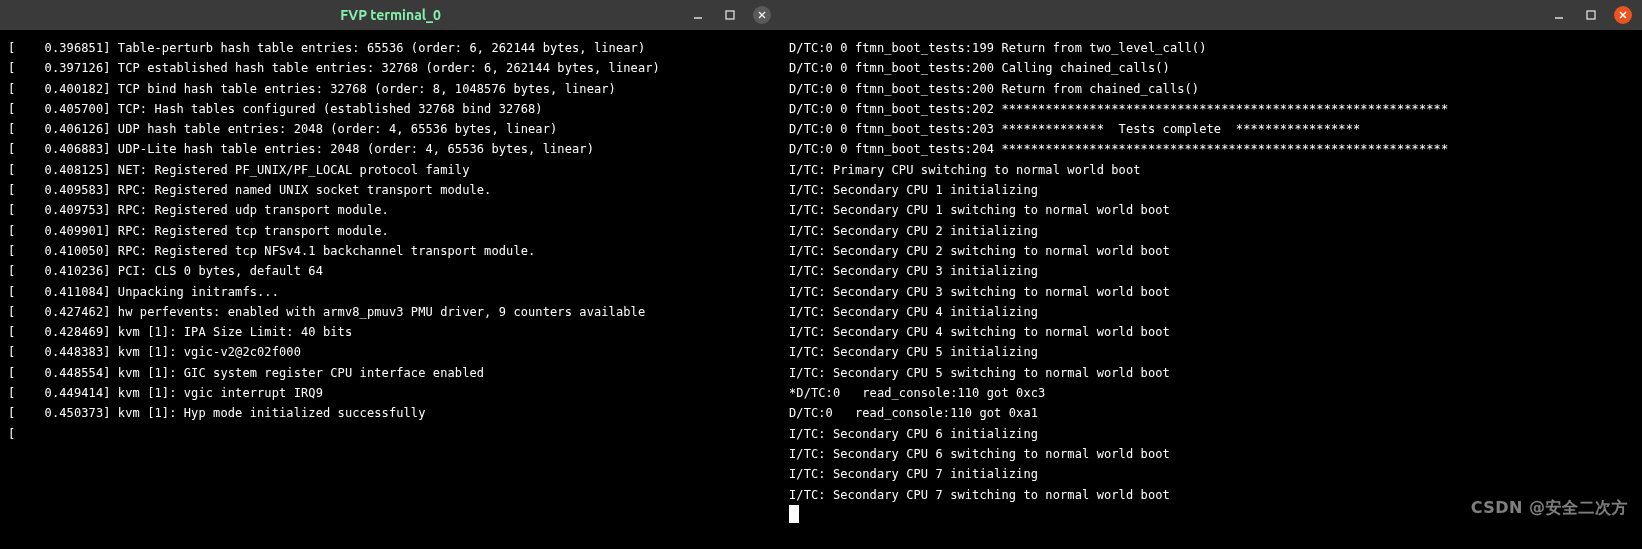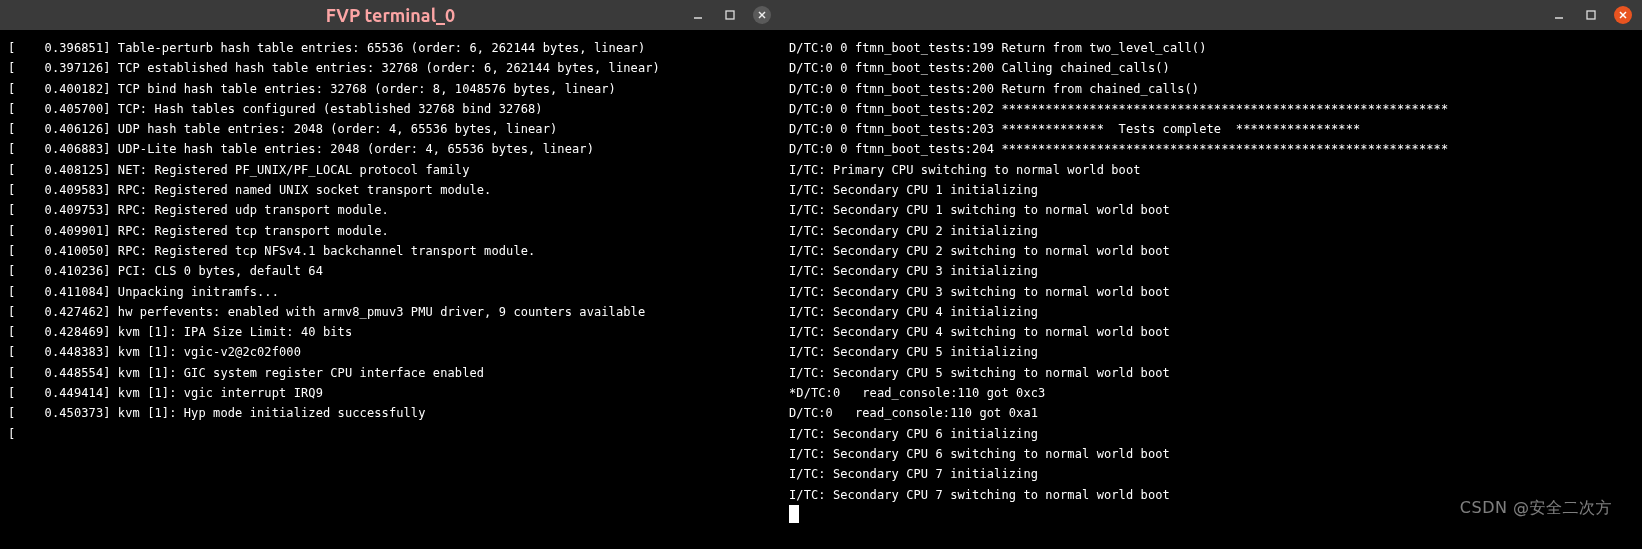--- a/index.html
+++ b/index.html
@@ -1,33 +1,33 @@
 <!DOCTYPE html>
 <html><head>
 <meta charset="utf-8">
 <style>
   * { margin: 0; padding: 0; box-sizing: border-box; }
   html, body { width: 1642px; height: 549px; overflow: hidden; background:#000; font-family: "DejaVu Sans Mono","Liberation Mono",monospace; }
   .desktop { display:flex; width:100%; height:100%; }
   .window { display:flex; flex-direction:column; background:#000; position:relative; }
   .w0 { width:781px; }
   .w1 { width:861px; }
-  .titlebar { height:30px; background:#3a3a3a; color:#fca5a5; display:flex; align-items:center; font-family:"Ubuntu","DejaVu Sans",sans-serif; font-size:18px; font-weight:600; position:relative; }
+  .titlebar { height:30px; background:#3a3a3a; color:#86efac; display:flex; align-items:center; font-family:"Ubuntu","DejaVu Sans",sans-serif; font-size:14px; font-weight:600; position:relative; }
   .title-center { position:absolute; left:0; right:0; text-align:center; pointer-events:none; }
   .controls-left { display:flex; gap:14px; margin-left:auto; padding-right:10px; align-items:center; }
   .controls-right { display:flex; gap:14px; margin-left:auto; padding-right:10px; align-items:center; }
   .ctrl { width:18px; height:18px; border-radius:50%; display:flex; align-items:center; justify-content:center; cursor:pointer; }
   .ctrl svg { display:block; }
   .min,.max { }
   .close-dark { background:#5a5a5a; }
   .close-orange { background:#e95420; }
   .termbody { flex:1; color:#fff; font-size:12px; line-height:20.3px; white-space:pre; overflow:hidden; padding:8px; letter-spacing:0.1px; }
   .termline { white-space:pre-wrap; word-break:break-all; }
   .cursor { display:inline-block; width:10px; height:18px; background:#fff; vertical-align:text-bottom; }
-  .watermark { position:absolute; right:30px; bottom:30px; color:rgba(230,230,230,0.55); font-family:"DejaVu Sans",sans-serif; font-size:16px; pointer-events:none; letter-spacing:0.5px; }
+  .watermark { position:absolute; right:14px; bottom:30px; color:rgba(230,230,230,0.55); font-family:"DejaVu Sans",sans-serif; font-size:16px; pointer-events:none; letter-spacing:0.5px;font-weight:bold; }
 </style>
 </head>
 <body>
 
 <div class="desktop">
 
   <div class="window w0">
     <div class="titlebar">
       <span class="title-center">FVP terminal_0</span>
       <div class="controls-left">

